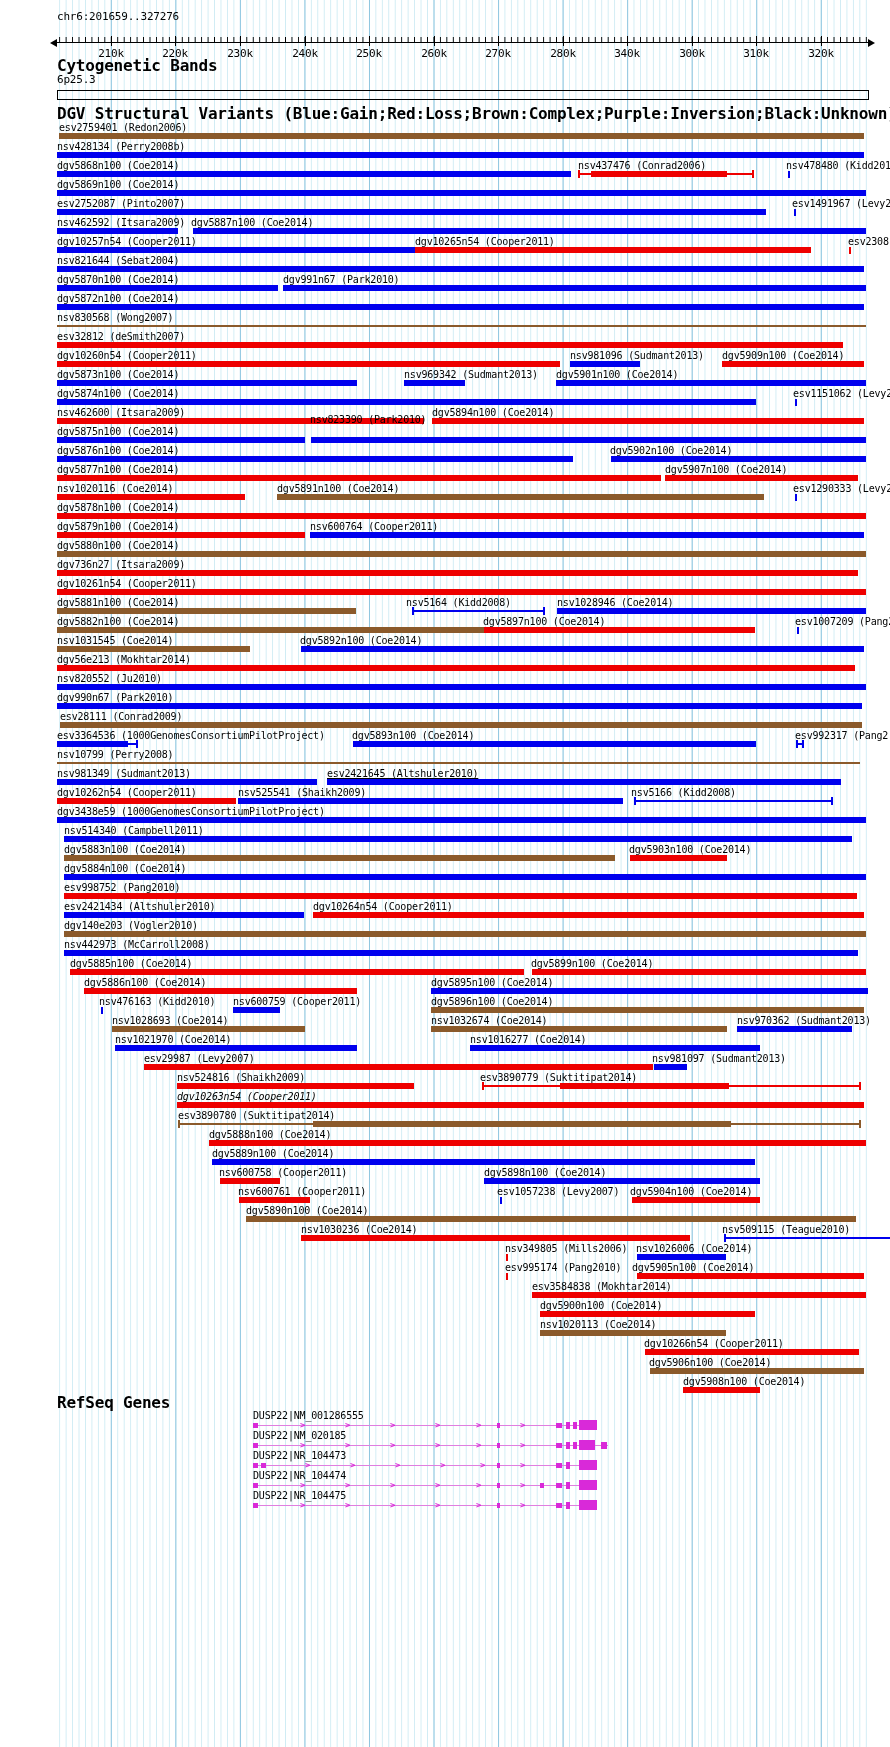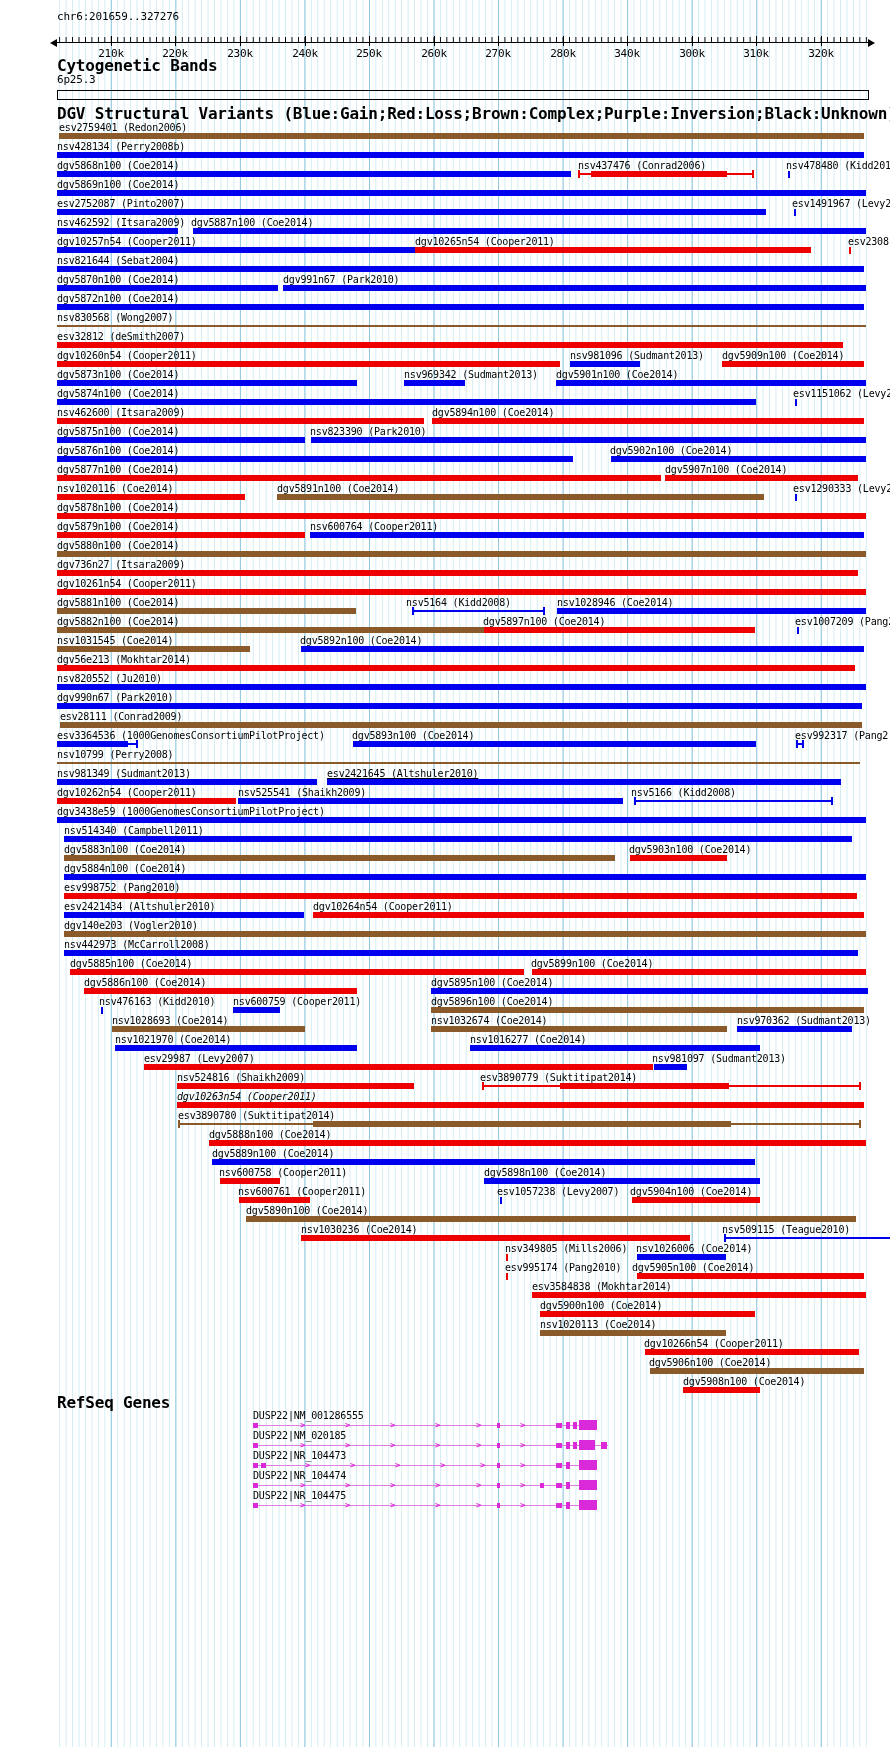--- a/index.html
+++ b/index.html
@@ -131,21 +131,21 @@
       <div class="feat-label" style="left: 57px; top: 388px;">dgv5874n100 (Coe2014)</div>
       <div class="feat" style="left: 57px; top: 399px; width: 699px; height: 6px; background: rgb(0, 0, 238);"></div>
       <div class="feat-label" style="left: 793px; top: 388px;">esv1151062 (Levy2</div>
       <div class="feat" style="left: 795px; top: 399px; width: 2px; height: 7px; background: rgb(0, 0, 238);"></div>
       <div class="feat-label" style="left: 57px; top: 407px;">nsv462600 (Itsara2009)</div>
       <div class="feat" style="left: 57px; top: 418px; width: 367px; height: 6px; background: rgb(238, 0, 0);"></div>
       <div class="feat-label" style="left: 432px; top: 407px;">dgv5894n100 (Coe2014)</div>
       <div class="feat" style="left: 432px; top: 418px; width: 432px; height: 6px; background: rgb(238, 0, 0);"></div>
       <div class="feat-label" style="left: 57px; top: 426px;">dgv5875n100 (Coe2014)</div>
       <div class="feat" style="left: 57px; top: 437px; width: 248px; height: 6px; background: rgb(0, 0, 238);"></div>
-      <div class="feat-label" style="left: 310px; top: 426px;">nsv823390 (Park2010)</div>
+      <div class="feat-label" style="left: 310px; top: 414px;">nsv823390 (Park2010)</div>
       <div class="feat" style="left: 311px; top: 437px; width: 555px; height: 6px; background: rgb(0, 0, 238);"></div>
       <div class="feat-label" style="left: 57px; top: 445px;">dgv5876n100 (Coe2014)</div>
       <div class="feat" style="left: 57px; top: 456px; width: 516px; height: 6px; background: rgb(0, 0, 238);"></div>
       <div class="feat-label" style="left: 610px; top: 445px;">dgv5902n100 (Coe2014)</div>
       <div class="feat" style="left: 611px; top: 456px; width: 255px; height: 6px; background: rgb(0, 0, 238);"></div>
       <div class="feat-label" style="left: 57px; top: 464px;">dgv5877n100 (Coe2014)</div>
       <div class="feat" style="left: 57px; top: 475px; width: 604px; height: 6px; background: rgb(238, 0, 0);"></div>
       <div class="feat-label" style="left: 665px; top: 464px;">dgv5907n100 (Coe2014)</div>
       <div class="feat" style="left: 665px; top: 475px; width: 193px; height: 6px; background: rgb(238, 0, 0);"></div>
       <div class="feat-label" style="left: 57px; top: 483px;">nsv1020116 (Coe2014)</div>

